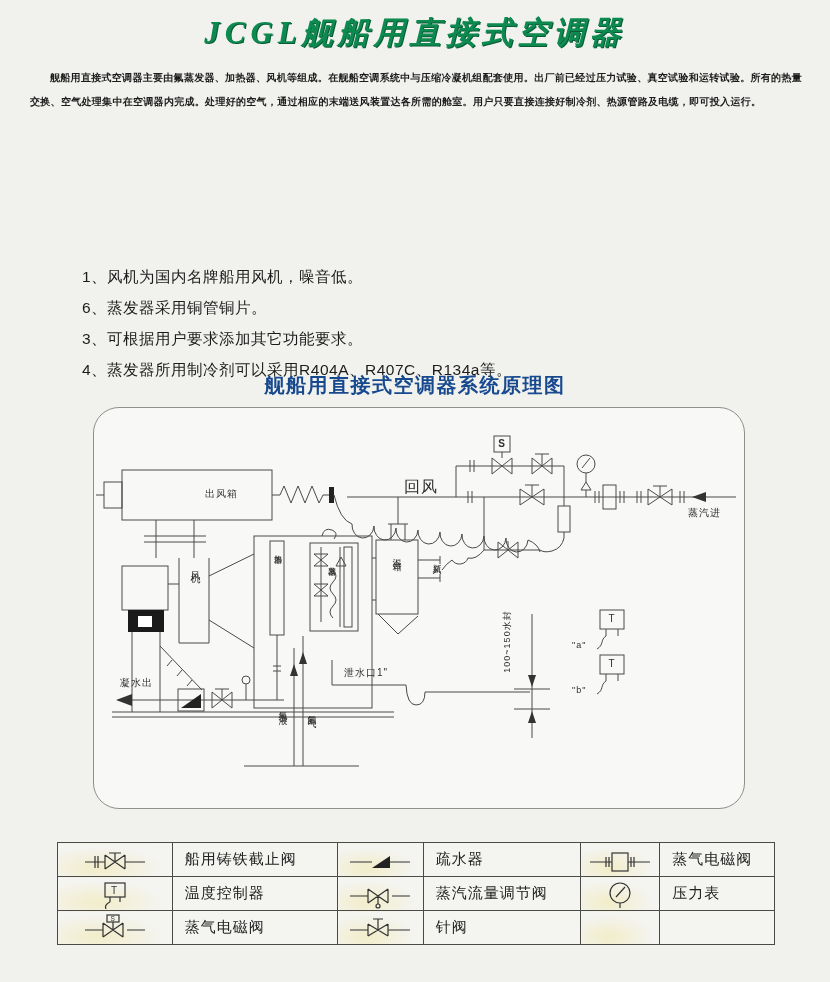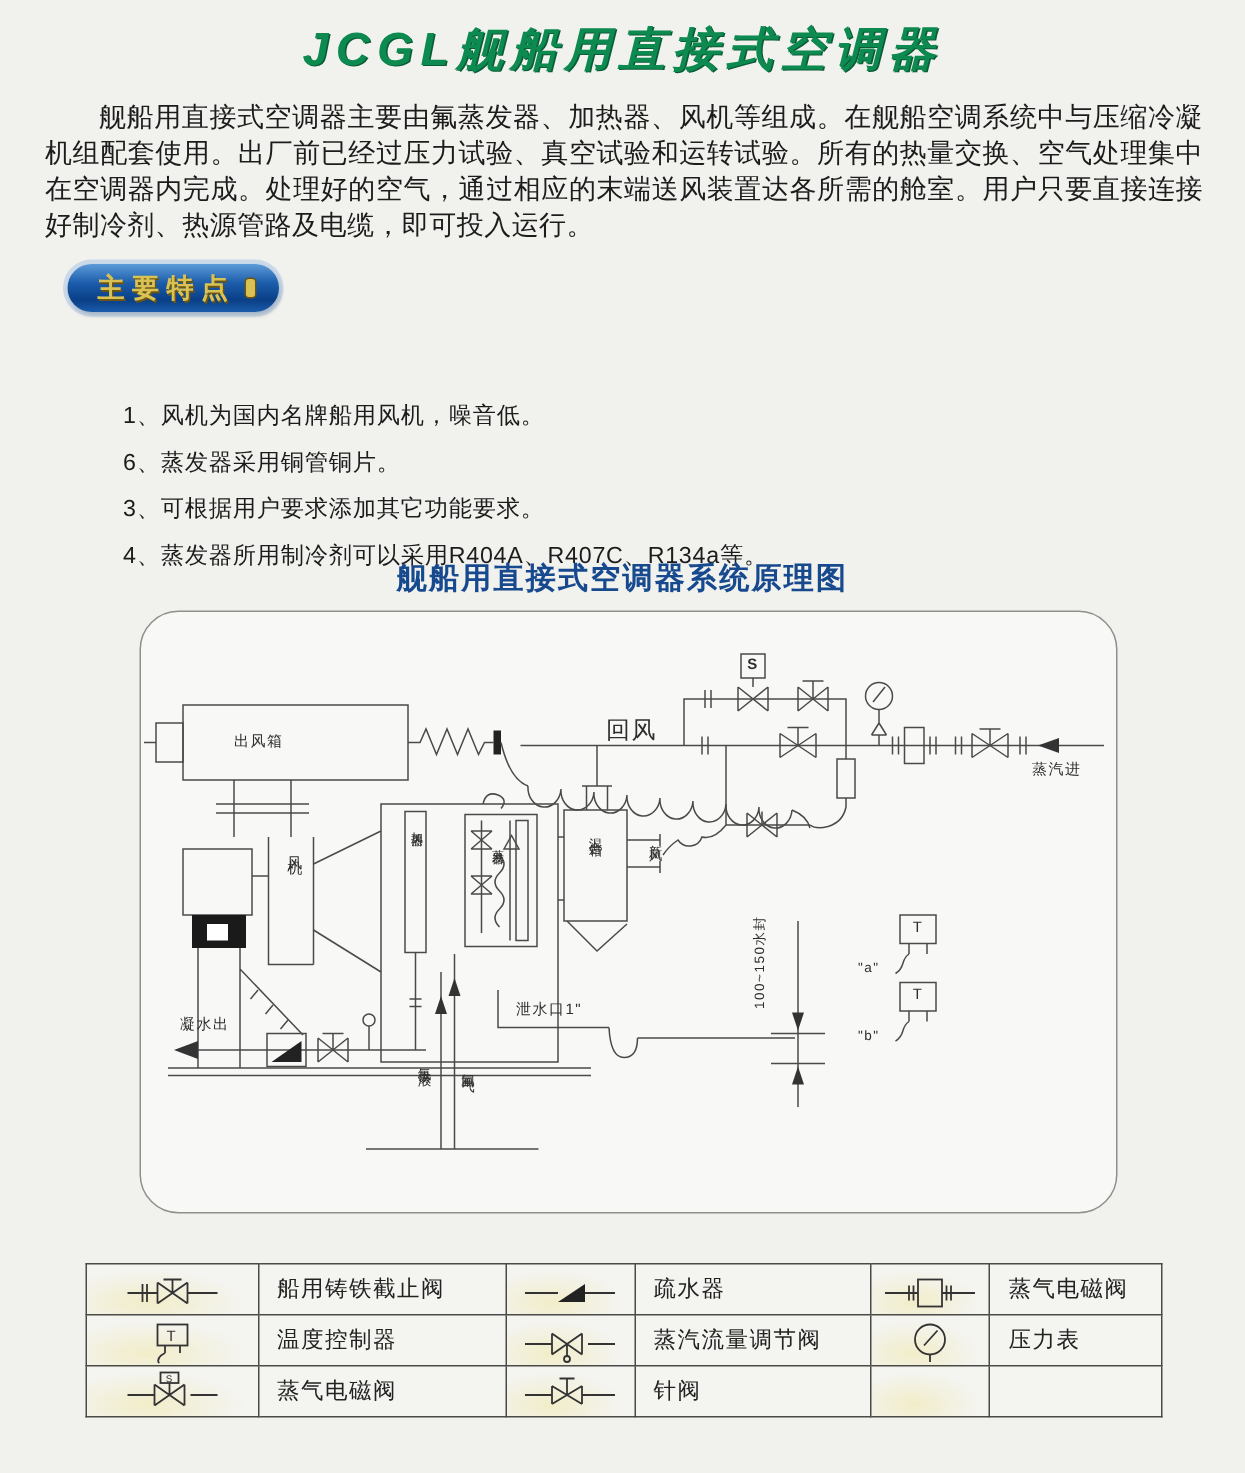--- a/index.html
+++ b/index.html
@@ -1,22 +1,22 @@
 <!DOCTYPE html>
 <html><head>
 <meta charset="utf-8">
 <style>
   html,body{margin:0;padding:0;background:#e8e8e6;}
   #page{position:relative;width:830px;height:982px;background:#f1f1ee;overflow:hidden;
         font-family:"Liberation Sans",sans-serif;color:#1c1c1c;}
   .page-title{position:absolute;top:12px;left:0;width:100%;text-align:center;
-        font-family:Liberation Sans, sans-serif;font-style:italic;font-weight:bold;
+        font-family:Liberation Serif, serif;font-style:italic;font-weight:bold;
         font-size:31px;letter-spacing:5px;color:#0d8a50;text-shadow:1px 1px 0 #0a5c36;}
-  .intro{position:absolute;left:30px;top:66px;width:772px;font-size:18px;line-height:24px;
-        text-align:justify;text-indent:2em;letter-spacing:.3px;}
+  .intro{position:absolute;left:30px;top:66px;width:772px;font-size:10px;line-height:24px;
+        text-align:justify;text-indent:2em;letter-spacing:.3px;font-weight:bold;}
   .badge{position:absolute;left:45px;top:176px;height:32px;padding:0 16px 0 20px;border-radius:17px;
         background:linear-gradient(180deg,#5d9bd8 0%,#1b5cab 40%,#0a3f86 75%,#1b5cab 100%);
         box-shadow:0 0 0 3px rgba(170,198,230,.55),1px 2px 3px rgba(0,0,0,.35);
         display:inline-flex;align-items:center;gap:7px;}
   .badge-text{font-size:18px;font-weight:bold;letter-spacing:5px;color:#d9c253;
         text-shadow:1px 1px 0 #6b5512;}
   .badge-mark{width:6px;height:12px;background:#d9c253;border-radius:2px;box-shadow:0 0 0 1px #6b5512;}
   .features{position:absolute;left:82px;top:219px;width:600px;font-size:15.5px;margin-top:48px;}
   .features div{margin-bottom:10px;letter-spacing:.5px;}
   .diagram-title{position:absolute;top:372px;left:0;width:100%;text-align:center;
@@ -37,24 +37,20 @@
 </style>
 </head>
 <body>
 
 <div id="page">
 
   <div class="page-title">JCGL舰船用直接式空调器</div>
 
   <div class="intro">舰船用直接式空调器主要由氟蒸发器、加热器、风机等组成。在舰船空调系统中与压缩冷凝机组配套使用。出厂前已经过压力试验、真空试验和运转试验。所有的热量交换、空气处理集中在空调器内完成。处理好的空气，通过相应的末端送风装置达各所需的舱室。用户只要直接连接好制冷剂、热源管路及电缆，即可投入运行。</div>
 
-  <div class="badge">
-    <span class="badge-text">主要特点</span>
-    <span class="badge-mark"></span>
-  </div>
 
   <div class="features">
     <div>1、风机为国内名牌船用风机，噪音低。</div>
     <div>6、蒸发器采用铜管铜片。</div>
     <div>3、可根据用户要求添加其它功能要求。</div>
     <div>4、蒸发器所用制冷剂可以采用R404A、R407C、R134a等。</div>
   </div>
 
   <div class="diagram-title">舰船用直接式空调器系统原理图</div>
 
@@ -156,21 +152,21 @@
 
         <rect x="506" y="202" width="24" height="19"></rect>
         <path d="M512,221 V228 M524,221 V228"></path>
         <path d="M512,228 c-6,4 -2,9 -9,13"></path>
         <rect x="506" y="247" width="24" height="19"></rect>
         <path d="M512,266 V273 M524,266 V273"></path>
         <path d="M512,273 c-6,4 -2,9 -9,13"></path>
       </g>
     </svg>
 
-    <div class="dlabel" style="left:62px;top:79px;width:82px;text-align:left;">出风箱</div>
+    <div class="dlabel" style="left:62px;top:79px;width:82px;text-align:right;">出风箱</div>
     <div class="dlabel vert" style="left:94px;top:155px;">风机</div>
     <div class="dlabel vert" style="left:177px;top:140px;font-size:8px;letter-spacing:1px;">加热器</div>
     <div class="dlabel vert" style="left:231px;top:152px;font-size:8px;letter-spacing:1px;">蒸发器</div>
     <div class="dlabel vert" style="left:296px;top:143px;font-size:9px;">混合箱</div>
     <div class="dlabel vert" style="left:336px;top:148px;font-size:9px;">新风</div>
     <div class="dlabel" style="left:310px;top:69px;font-size:16px;">回风</div>
     <div class="dlabel" style="left:594px;top:98px;text-align:right;">蒸汽进</div>
     <div class="dlabel" style="left:26px;top:268px;">凝水出</div>
     <div class="dlabel" style="left:250px;top:258px;">泄水口1"</div>
     <div class="dlabel rot" style="left:348px;top:227px;width:130px;font-size:9px;">100~150水封</div>

